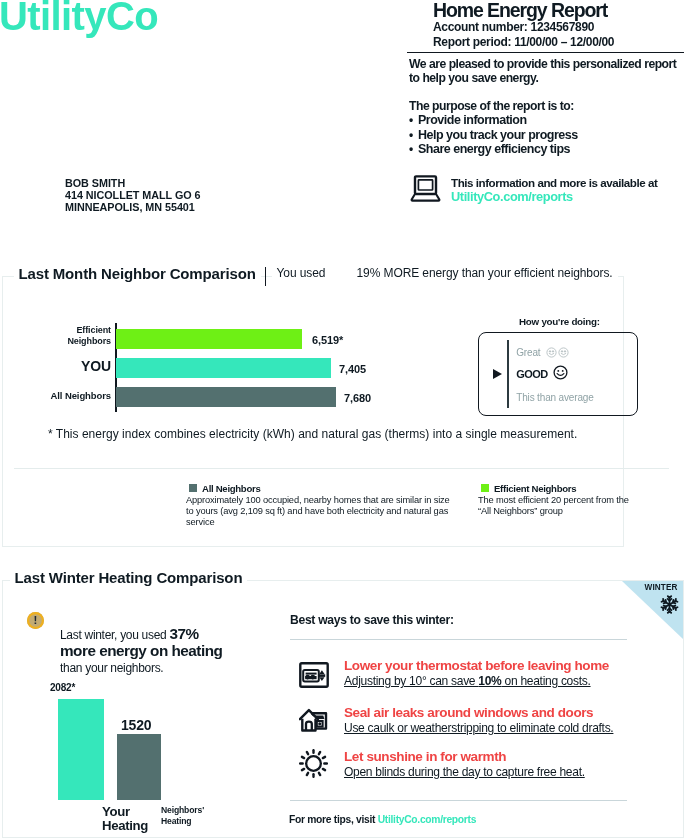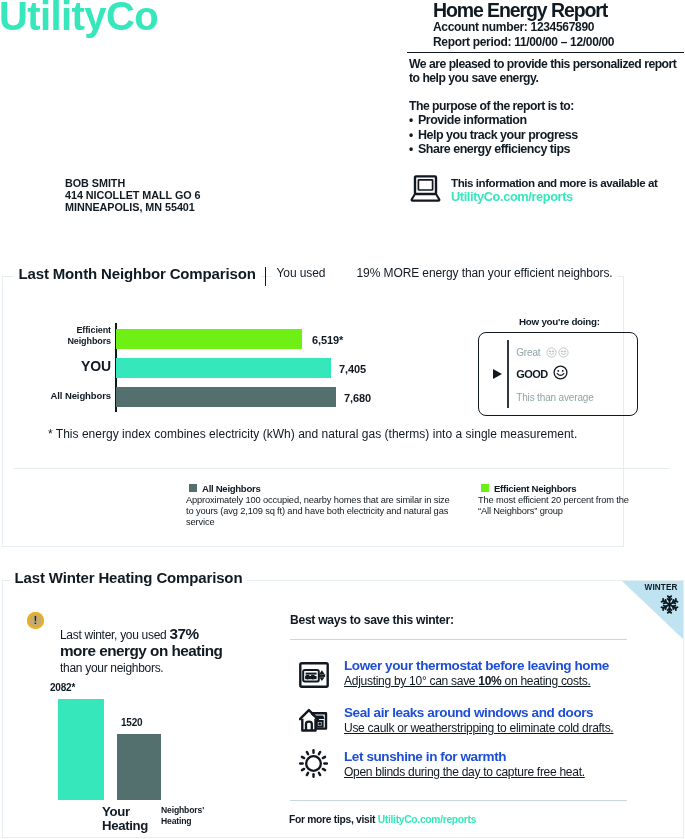--- a/index.html
+++ b/index.html
@@ -88,36 +88,36 @@
   .alert .ic b{position:absolute;left:0;right:0;top:2px;text-align:center;font-size:11.5px;color:#1d2733;font-weight:bold;line-height:13px;}
   .alert .tx{position:absolute;left:33px;top:-2px;width:220px;font-size:12px;line-height:16.2px;letter-spacing:-0.3px;white-space:nowrap;margin-top:16px;}
   .alert .tx .big{font-size:15.3px;font-weight:bold;letter-spacing:-0.5px;}
 
   .vbar{position:absolute;}
   .vlab{position:absolute;font-weight:bold;letter-spacing:-0.2px;margin-left:44px;}
   .vval{position:absolute;font-size:10px;font-weight:bold;letter-spacing:-0.2px;}
   #vbar0{left:58px;top:699px;width:46px;height:101px;background:#35e7bb;}
   #vbar1{left:117px;top:734px;width:44px;height:66px;background:#53706f;}
   #vval0{left:50px;top:682px;font-size:10px;}
-  #vval1{left:121px;top:717px;font-size:10px;}
+  #vval1{left:121px;top:717px;font-size:14px;}
   #vlab0{left:58px;top:805px;font-size:13.2px;line-height:13.6px;letter-spacing:-0.35px;}
   #vlab1{left:117px;top:805px;font-size:8.6px;line-height:11px;letter-spacing:-0.15px;}
 
   .tips{position:absolute;left:290px;top:613px;width:380px;}
   .tips .hd{font-size:12.15px;font-weight:bold;letter-spacing:-0.3px;}
   .tips .hr{margin-top:12px;width:337px;height:1.2px;background:#c9d6da;}
   .tip{position:absolute;left:290px;width:380px;}
   #tip0{top:659px;}
   #tip1{top:706px;}
   #tip2{top:750px;}
   .tip .ico{position:absolute;left:9px;top:-1px;}
   #tip0 .ico{top:3px;}
   #tip1 .ico{top:1.5px;}
   #tip2 .ico{top:-1px;}
-  .tip .h{position:absolute;left:54px;top:-1px;font-size:13.5px;font-weight:bold;color:#1d4ed8;letter-spacing:-0.4px;white-space:nowrap;}
+  .tip .h{position:absolute;left:54px;top:-1px;font-size:13.5px;font-weight:bold;color:#ef4444;letter-spacing:-0.4px;white-space:nowrap;}
   .tip .p{position:absolute;left:54px;top:15px;font-size:12.05px;letter-spacing:-0.3px;white-space:nowrap;text-decoration:underline;}
   .tips-foot-hr{position:absolute;left:290px;top:800px;width:337px;height:1.2px;background:#c9d6da;}
   .tips-foot{position:absolute;left:289px;top:814px;font-size:10.3px;font-weight:bold;letter-spacing:-0.3px;text-align:center;}
   .tips-foot .lk{color:#35e7bb;}
 </style>
 </head>
 <body>
 
 <div class="page">
 

